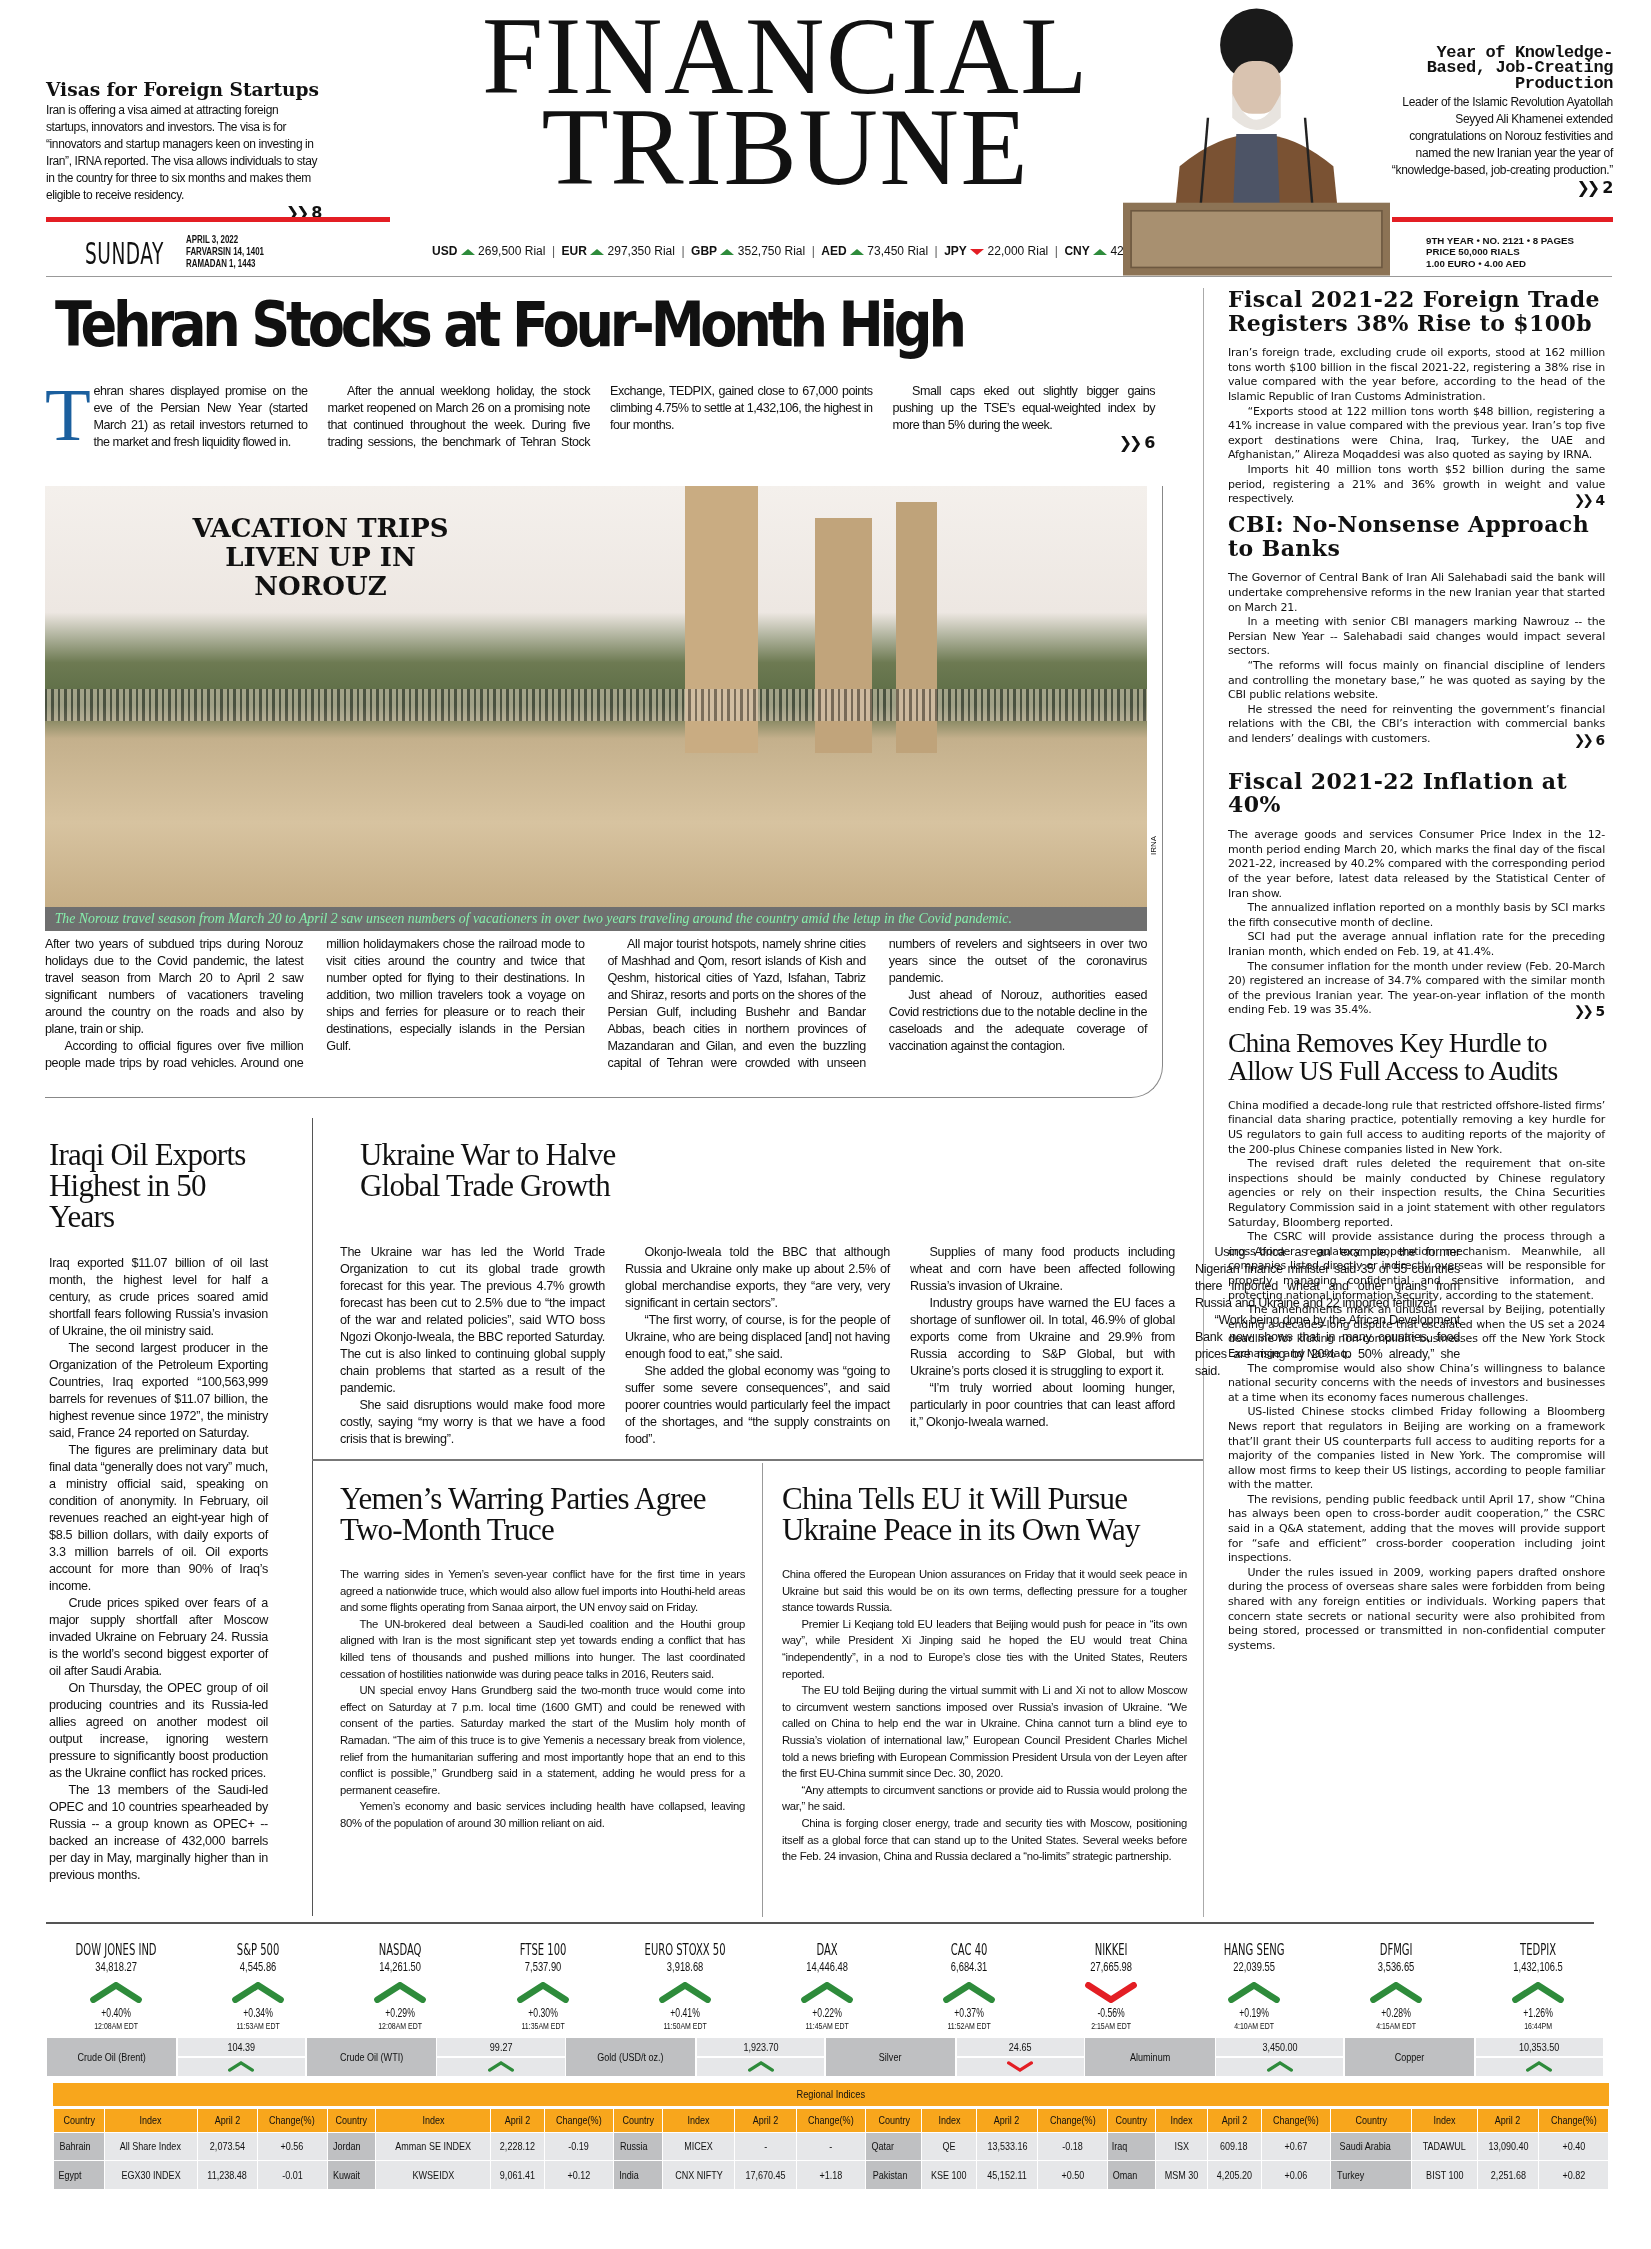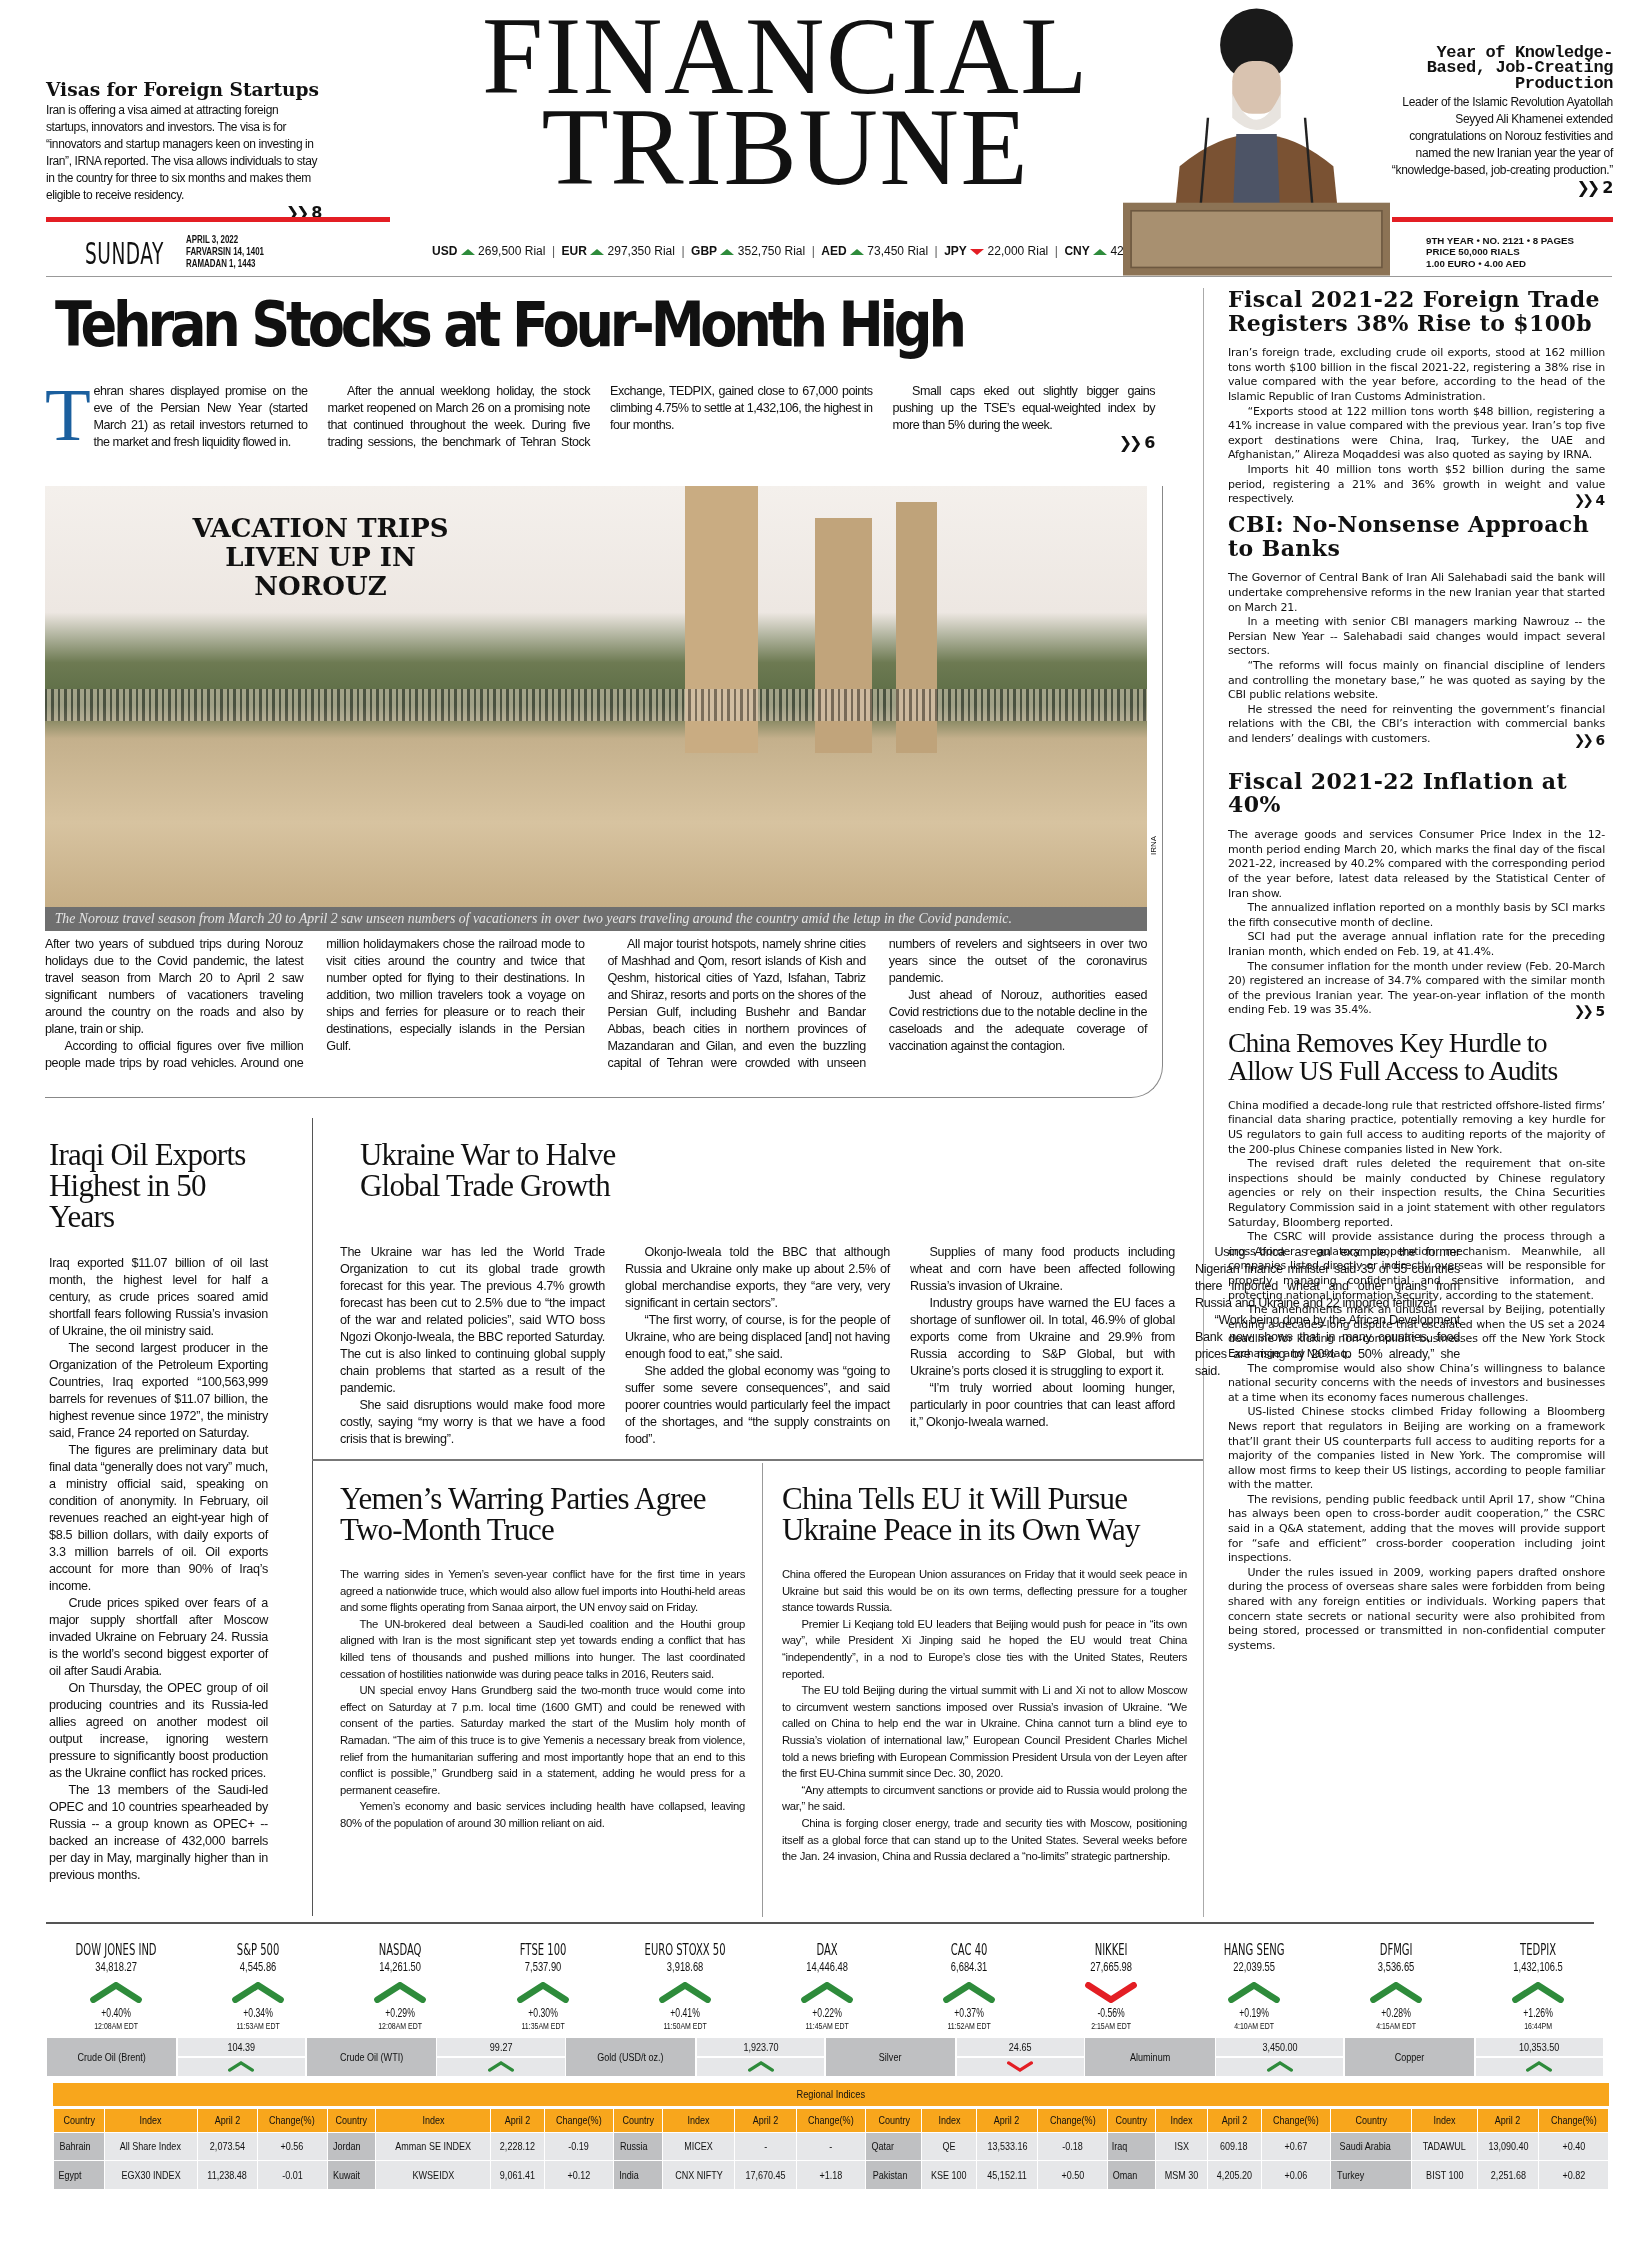--- a/index.html
+++ b/index.html
@@ -38,21 +38,21 @@
   #lead-body .drop { float: left; font-family: "Liberation Serif", serif; color: #1b5f9e; font-size: 75px; line-height: 63px; margin-right: 3.2px; }
 
   
   #photo-box { left: 45px; top: 486px; width: 1118px; height: 612px; border-right: 1.6px solid #888; border-bottom: 1.6px solid #888; border-bottom-right-radius: 32px; }
   #photo { left: 0; top: 0; width: 1102px; height: 421px; background: linear-gradient(#f4f0ec 0%, #ede7e2 30%, #6d7a52 42%, #5a6b44 52%, #c4b08c 60%, #d7c3a0 80%, #c6ae86 100%); overflow: hidden; }
   #photo .ruin1 { position: absolute; left: 640px; top: 0; width: 73px; height: 267px; background: #c9ac82; }
   #photo .ruin2 { position: absolute; left: 770px; top: 32px; width: 57px; height: 235px; background: #c1a47b; }
   #photo .ruin3 { position: absolute; left: 851px; top: 16px; width: 41px; height: 251px; background: #bfa37a; }
   #photo .crowd { position: absolute; left: 0; top: 203px; width: 1102px; height: 32px; background: repeating-linear-gradient(90deg, #3a3a3a 0 2.4px, #d8ccbc 2.4px 6.5px); opacity: .55; }
   #photo-title { left: 142px; top: 28px; width: 267px; text-align: center; font-family: "DejaVu Serif", serif; font-weight: bold; font-size: 26px; line-height: 29px; }
-  #caption { left: 0; top: 421px; width: 1102px; height: 24px; background: #6f6f6f; color: #e5e5e5; font-family: "Liberation Serif", serif; font-style: italic; font-size: 13.8px; line-height: 24px; padding-left: 9.7px; white-space: nowrap; overflow: hidden; }
+  #caption { left: 0; top: 421px; width: 1102px; height: 24px; background: #6f6f6f; color: #86efac; font-family: "Liberation Serif", serif; font-style: italic; font-size: 13.8px; line-height: 24px; padding-left: 9.7px; white-space: nowrap; overflow: hidden; }
   #irna { left: 1104px; top: 369px; font-size: 8px; transform: rotate(-90deg); transform-origin: left top; }
   #feature-body { left: 0; top: 450px; width: 1102px; column-count: 4; column-gap: 23px; font-size: 12.6px; line-height: 17px; letter-spacing: -0.4px; text-align: justify; }
 
   .vline { position: absolute; width: 0.8px; background: #555; }
   .hline { position: absolute; height: 1.6px; background: #777; }
 
   
   #right-col { left: 1228px; top: 288px; width: 377px; }
   .rc-head { font-family: "DejaVu Serif", serif; font-weight: bold; font-size: 22px; line-height: 23.5px; letter-spacing: 0.4px; }
   .rc-body { font-family: "DejaVu Sans", sans-serif; font-size: 11px; line-height: 14.6px; text-align: justify; letter-spacing: -0.2px; }
@@ -276,21 +276,21 @@
     </div>
 </div>
 
 <div class="abs" style="left:782px;top:1483px;width:405px">
   <h2 class="news-head">China Tells EU it Will Pursue Ukraine Peace in its Own Way</h2>
   <div class="body-txt" style="margin-top:21px;font-size:11.3px;line-height:16.6px" id="chinaeu-body">
       <p class="first">China offered the European Union assurances on Friday that it would seek peace in Ukraine but said this would be on its own terms, deflecting pressure for a tougher stance towards Russia.</p>
       <p class="">Premier Li Keqiang told EU leaders that Beijing would push for peace in “its own way”, while President Xi Jinping said he hoped the EU would treat China “independently”, in a nod to Europe’s close ties with the United States, Reuters reported.</p>
       <p class="">The EU told Beijing during the virtual summit with Li and Xi not to allow Moscow to circumvent western sanctions imposed over Russia’s invasion of Ukraine. “We called on China to help end the war in Ukraine. China cannot turn a blind eye to Russia’s violation of international law,” European Council President Charles Michel told a news briefing with European Commission President Ursula von der Leyen after the first EU-China summit since Dec. 30, 2020.</p>
       <p class="">“Any attempts to circumvent sanctions or provide aid to Russia would prolong the war,” he said.</p>
-      <p class="">China is forging closer energy, trade and security ties with Moscow, positioning itself as a global force that can stand up to the United States. Several weeks before the Jan. 24 invasion, China and Russia declared a “no-limits” strategic partnership.</p>
+      <p class="">China is forging closer energy, trade and security ties with Moscow, positioning itself as a global force that can stand up to the United States. Several weeks before the Feb. 24 invasion, China and Russia declared a “no-limits” strategic partnership.</p>
     </div>
 </div>
 
 <div id="ticker" class="abs">
     <div class="tick">
       <div class="nm">DOW JONES IND</div>
       <div class="val">34,818.27</div>
       <div class="chev"><svg width="52" height="21" viewBox="0 0 64 26">
           <polyline points="4,22 32,4 60,22" fill="none" stroke="#2e8b3b" stroke-width="8" stroke-linecap="round" stroke-linejoin="miter"></polyline>
         </svg></div>

